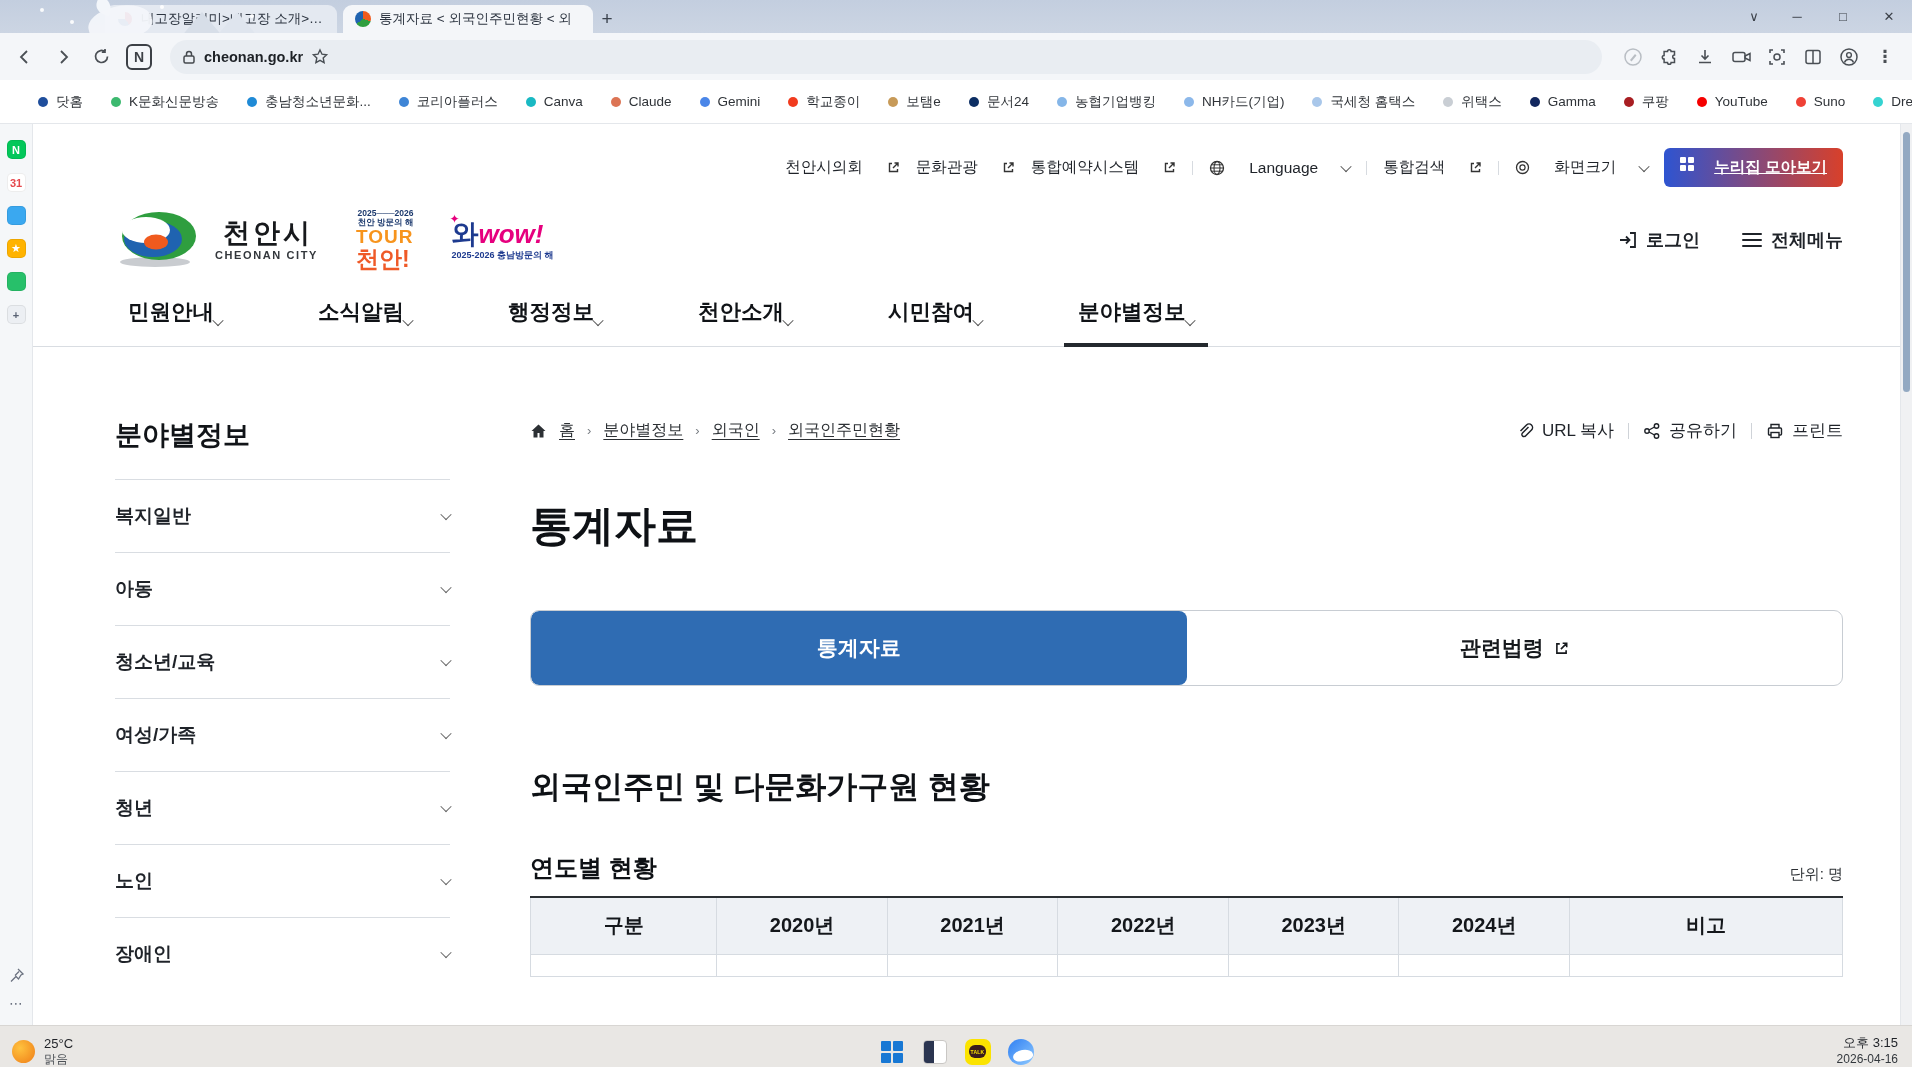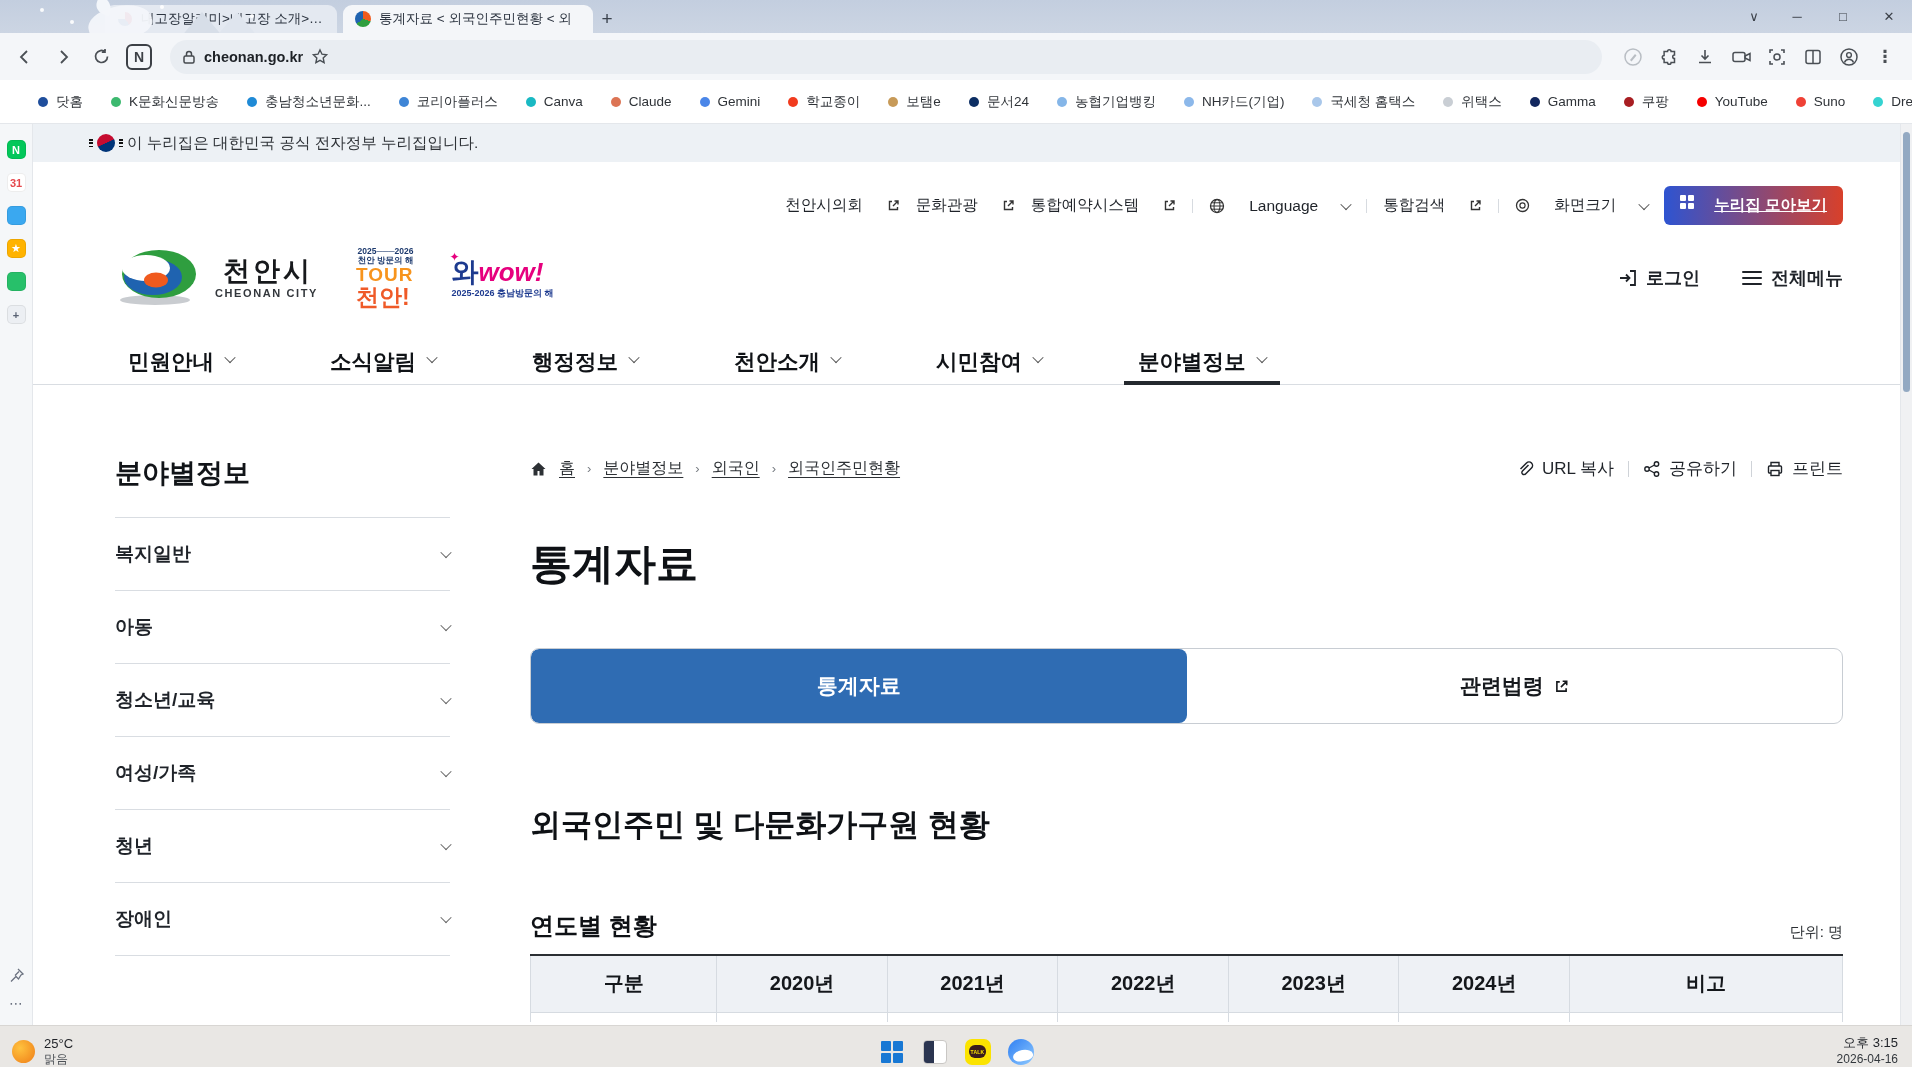--- a/index.html
+++ b/index.html
@@ -82,21 +82,21 @@
   .wow-spark { color:#e6007e; font-size:12px; position:absolute; top:-8px; left:-2px; }
   .wow-wa { font-size:27px; font-weight:bold; color:#1d3a8f; }
   .wow-wow { font-size:26px; font-weight:bold; font-style:italic; color:#e6007e; }
   .wow-sub { font-size:9px; color:#1d3a8f; font-weight:bold; margin-top:3px; }
   .account { margin-left:auto; display:flex; align-items:center; gap:42px; font-size:18px; font-weight:bold; color:#1f2329; }
   .acct-item { display:flex; align-items:center; gap:9px; }
   .burger { width:20px; height:14px; display:flex; flex-direction:column; justify-content:space-between; }
   .burger span { height:2.4px; background:#1f2329; border-radius:2px; }
 
   .mainnav { display:flex; gap:96px; padding:26px 0 0 95px; border-bottom:1px solid #d9dde2; height:64px; }
-  .nav-item { display:flex; align-items:flex-start; gap:12px; font-size:21.5px; font-weight:bold; color:#101317; position:relative; padding-bottom:20px; }
+  .nav-item { display:flex; align-items:flex-end; font-size:21.5px; font-weight:bold; color:#101317; position:relative; padding-bottom:20px; }
   .nav-item .chev { margin-top:8px; border-color:#555; }
   .nav-item.active::after { content:""; position:absolute; left:-14px; right:-14px; bottom:-1px; height:4px; background:#24292e; }
 
   .content { display:flex; padding:0 57px 0 82px; height:637px; overflow:hidden; }
   .l-side { width:335px; margin-right:80px; padding-top:70px; flex:none; }
   .side-title { font-size:27px; font-weight:bold; color:#111418; padding-bottom:26px; border-bottom:1px solid #d9dde2; }
   .side-item { height:73px; display:flex; align-items:center; justify-content:space-between; font-size:19px; font-weight:bold; color:#1f2329; border-bottom:1px solid #d9dde2; }
   .side-item .chev { border-color:#666; }
 
   .main-col { flex:1; padding-top:72px; min-width:0; }
@@ -109,21 +109,21 @@
   .act-item { display:flex; align-items:center; gap:8px; white-space:nowrap; }
   .act-sep { width:1px; height:16px; background:#cfd3d8; }
 
   .page-title { margin-top:56px; font-size:42px; font-weight:bold; color:#0e1115; }
   .ctabs { margin-top:56px; display:flex; height:76px; border:1px solid #c8cdd3; border-radius:9px; overflow:hidden; background:#fff; }
   .ctab { flex:1; display:flex; align-items:center; justify-content:center; gap:10px; font-size:21px; font-weight:bold; }
   .ctab-active { background:#2f6cb3; color:#fff; border-radius:8px; }
   .ctab-plain { color:#16191d; }
 
   .section-title { margin-top:80px; font-size:31px; font-weight:bold; color:#0e1115; }
-  .sub-row { margin-top:64px; display:flex; justify-content:space-between; align-items:flex-end; }
+  .sub-row { margin-top:44px; display:flex; justify-content:space-between; align-items:flex-end; }
   .sub-title { font-size:24px; font-weight:bold; color:#0e1115; }
   .unit { font-size:15px; color:#2c3034; }
   table.stat { width:100%; border-collapse:collapse; margin-top:12px; border-top:2px solid #2b2f33; }
   table.stat th { background:#eef1f5; border:1px solid #d6dbe1; height:57px; font-size:20px; font-weight:bold; color:#14171b; }
   table.stat td { border:1px solid #d6dbe1; height:22px; background:#fff; }
 
   
   .taskbar { height:52px; background:#e9e7e4; border-top:1px solid #d8d6d3; position:relative; display:flex; align-items:center; }
   .weather { position:absolute; left:12px; display:flex; align-items:center; gap:9px; }
   .sun { width:23px; height:23px; border-radius:50%; background:radial-gradient(circle at 35% 35%,#ffc23e,#ef7d17); }
@@ -347,24 +347,20 @@
         </span>
       <div class="side-bottom">
         <svg width="15" height="15" viewBox="0 0 15 15">
             <path d="M9 1l5 5-2 1-2.5 4L7 8.5 3.5 12M7 8.5L2 13.5M10 3.5L6 7.5" stroke="#6b7280" stroke-width="1.3" fill="none"></path>
           </svg>
         <span style="font-size:14px;">⋯</span>
       </div>
     </div>
 
     <div class="page">
-      <div class="notice">
-        <span class="taegeuk"></span>
-        <span>이 누리집은 대한민국 공식 전자정부 누리집입니다.</span>
-      </div>
 
       <div class="utility">
         <span style="display:flex;align-items:center;gap:16px;">
             <span class="u-item">
     <span>천안시의회</span>
     <svg width="13" height="13" viewBox="0 0 13 13">
                 <path d="M5 2.5H2.5v8h8V8M7.5 2h3.5v3.5M10.5 2.5L6 7" stroke="#333" fill="none" stroke-width="1.4"></path>
               </svg>
   </span>
             <span class="u-item">
@@ -504,20 +500,24 @@
               <div class="side-item">
     <span>청소년/교육</span>
     <span class="chev"></span>
   </div>
               <div class="side-item">
     <span>여성/가족</span>
     <span class="chev"></span>
   </div>
               <div class="side-item">
     <span>청년</span>
+    <span class="chev"></span>
+  </div>
+              <div class="side-item">
+    <span>노인</span>
     <span class="chev"></span>
   </div>
               <div class="side-item">
     <span>장애인</span>
     <span class="chev"></span>
   </div>
             </div>
         </div>
 
         <div class="main-col">

